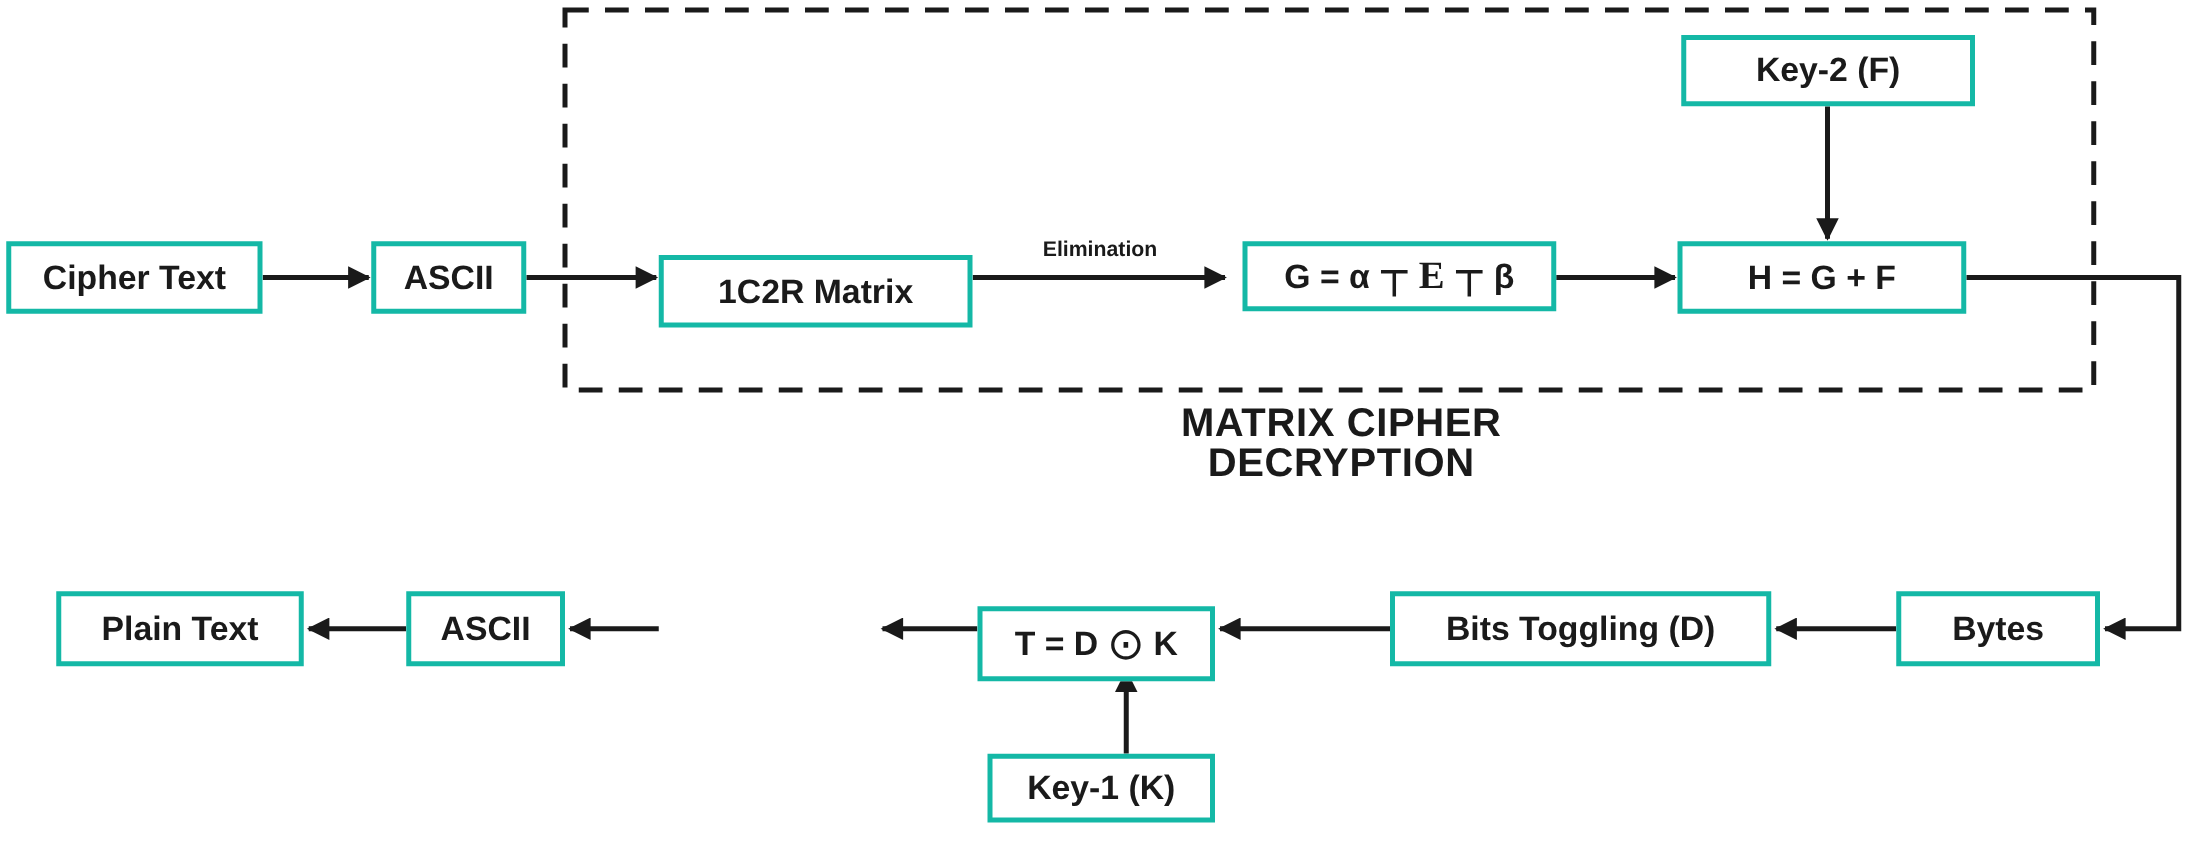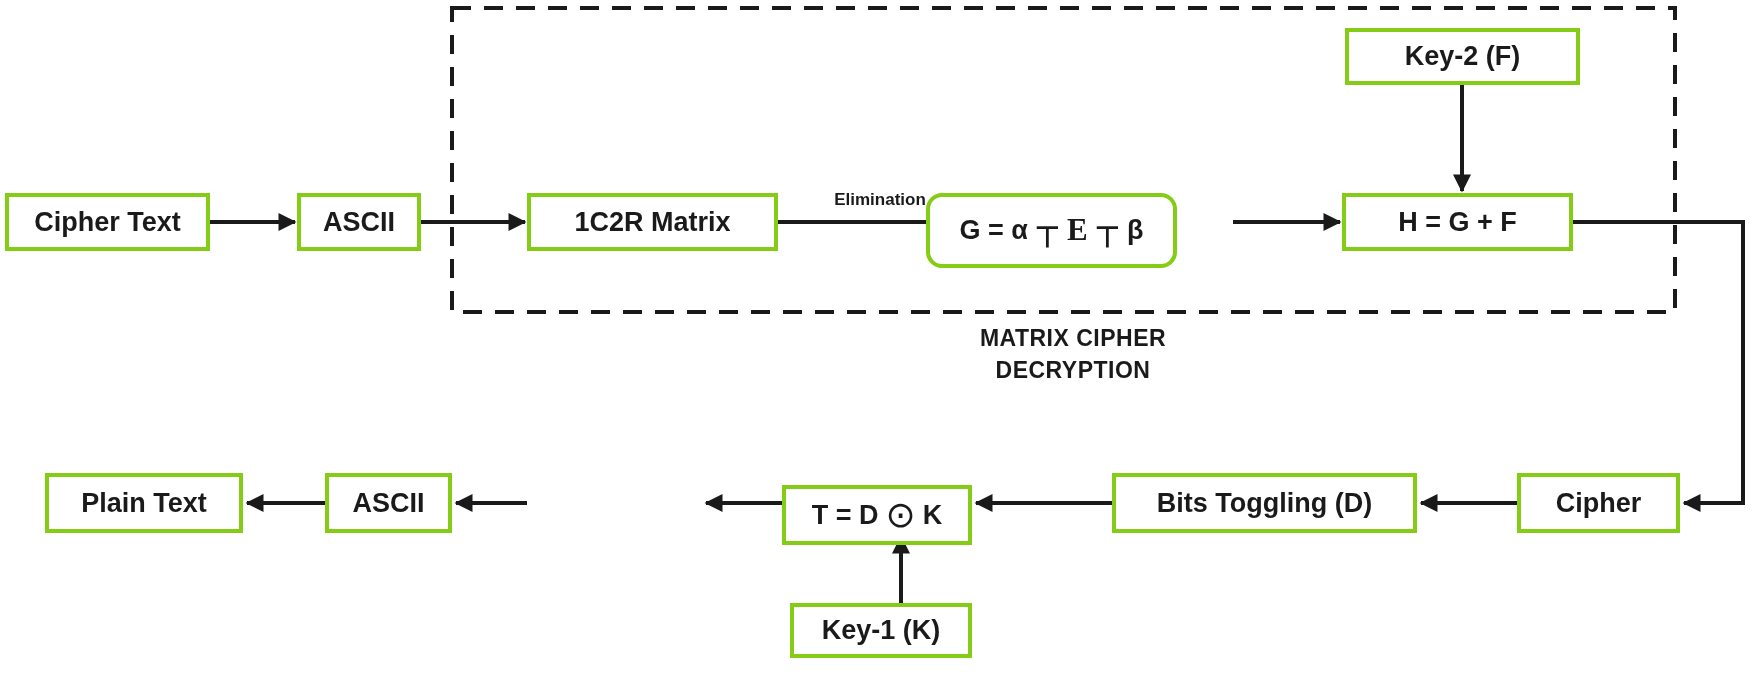--- a/index.html
+++ b/index.html
@@ -13,21 +13,21 @@
     overflow: hidden;
   }
   #wires {
     position: absolute;
     left: 0; top: 0;
     width: 1753px; height: 677px;
   }
   .node {
     position: absolute;
     box-sizing: border-box;
-    border: 4px solid #84cc16;
+    border: 4px solid #14b8a6;
     background: #ffffff;
     display: flex;
     align-items: center;
     justify-content: center;
     font-weight: 700;
     font-size: 27px;
     color: #1a1a1a;
     white-space: nowrap;
   }
   .formula { gap: 7px; }
@@ -60,21 +60,21 @@
     font-weight: 700;
     font-size: 17px;
   }
   .group-label {
     position: absolute;
     left: 873px;
     top: 322px;
     width: 400px;
     text-align: center;
     font-weight: 700;
-    font-size: 23px;
+    font-size: 32px;
     line-height: 32px;
     letter-spacing: 0.5px;
   }
 </style>
 </head>
 <body>
 
 <div id="canvas">
 
   <svg id="wires" viewBox="0 0 1753 677" xmlns="http://www.w3.org/2000/svg">
@@ -100,23 +100,23 @@
     <line x1="527" y1="503" x2="456" y2="503" stroke="#1a1a1a" stroke-width="4" marker-end="url(#ah)"></line>
     <line x1="325" y1="503" x2="247" y2="503" stroke="#1a1a1a" stroke-width="4" marker-end="url(#ah)"></line>
 
     <line x1="901" y1="603" x2="901" y2="537" stroke="#1a1a1a" stroke-width="4" marker-end="url(#ah)"></line>
   </svg>
 
   <div class="node" style="left:5px; top:193px; width:205px; height:58px;">Cipher Text</div>
 
   <div class="node" style="left:297px; top:193px; width:124px; height:58px;">ASCII</div>
 
-  <div class="node" style="left:527px; top:193px; width:251px; height:58px;">1C2R Matrix</div>
+  <div class="node" style="left:527px; top:204px; width:251px; height:58px;">1C2R Matrix</div>
 
-  <div class="node formula" style="left:926px; top:193px; width:251px; height:75px;border-radius:16px;">
+  <div class="node formula" style="left:994px; top:193px; width:251px; height:56px;">
     <span>G = α</span>
     <span class="tee">⊤</span>
     <span class="serif-e">E</span>
     <span class="tee">⊤</span>
     <span>β</span>
   </div>
 
   <div class="node" style="left:1345px; top:28px; width:235px; height:57px;">Key-2 (F)</div>
 
   <div class="node" style="left:1342px; top:193px; width:231px; height:58px;">H = G + F</div>
@@ -134,17 +134,17 @@
 
 
   <div class="node formula" style="left:782px; top:473px; width:190px; height:60px;margin-top:12px;">
     <span>T = D</span>
     <span class="odot">⊙</span>
     <span>K</span>
   </div>
 
   <div class="node" style="left:1112px; top:473px; width:305px; height:60px;">Bits Toggling (D)</div>
 
-  <div class="node" style="left:1517px; top:473px; width:163px; height:60px;">Cipher</div>
+  <div class="node" style="left:1517px; top:473px; width:163px; height:60px;">Bytes</div>
 
   <div class="node" style="left:790px; top:603px; width:182px; height:55px;">Key-1 (K)</div>
 
 </div>
 
 </body></html>

